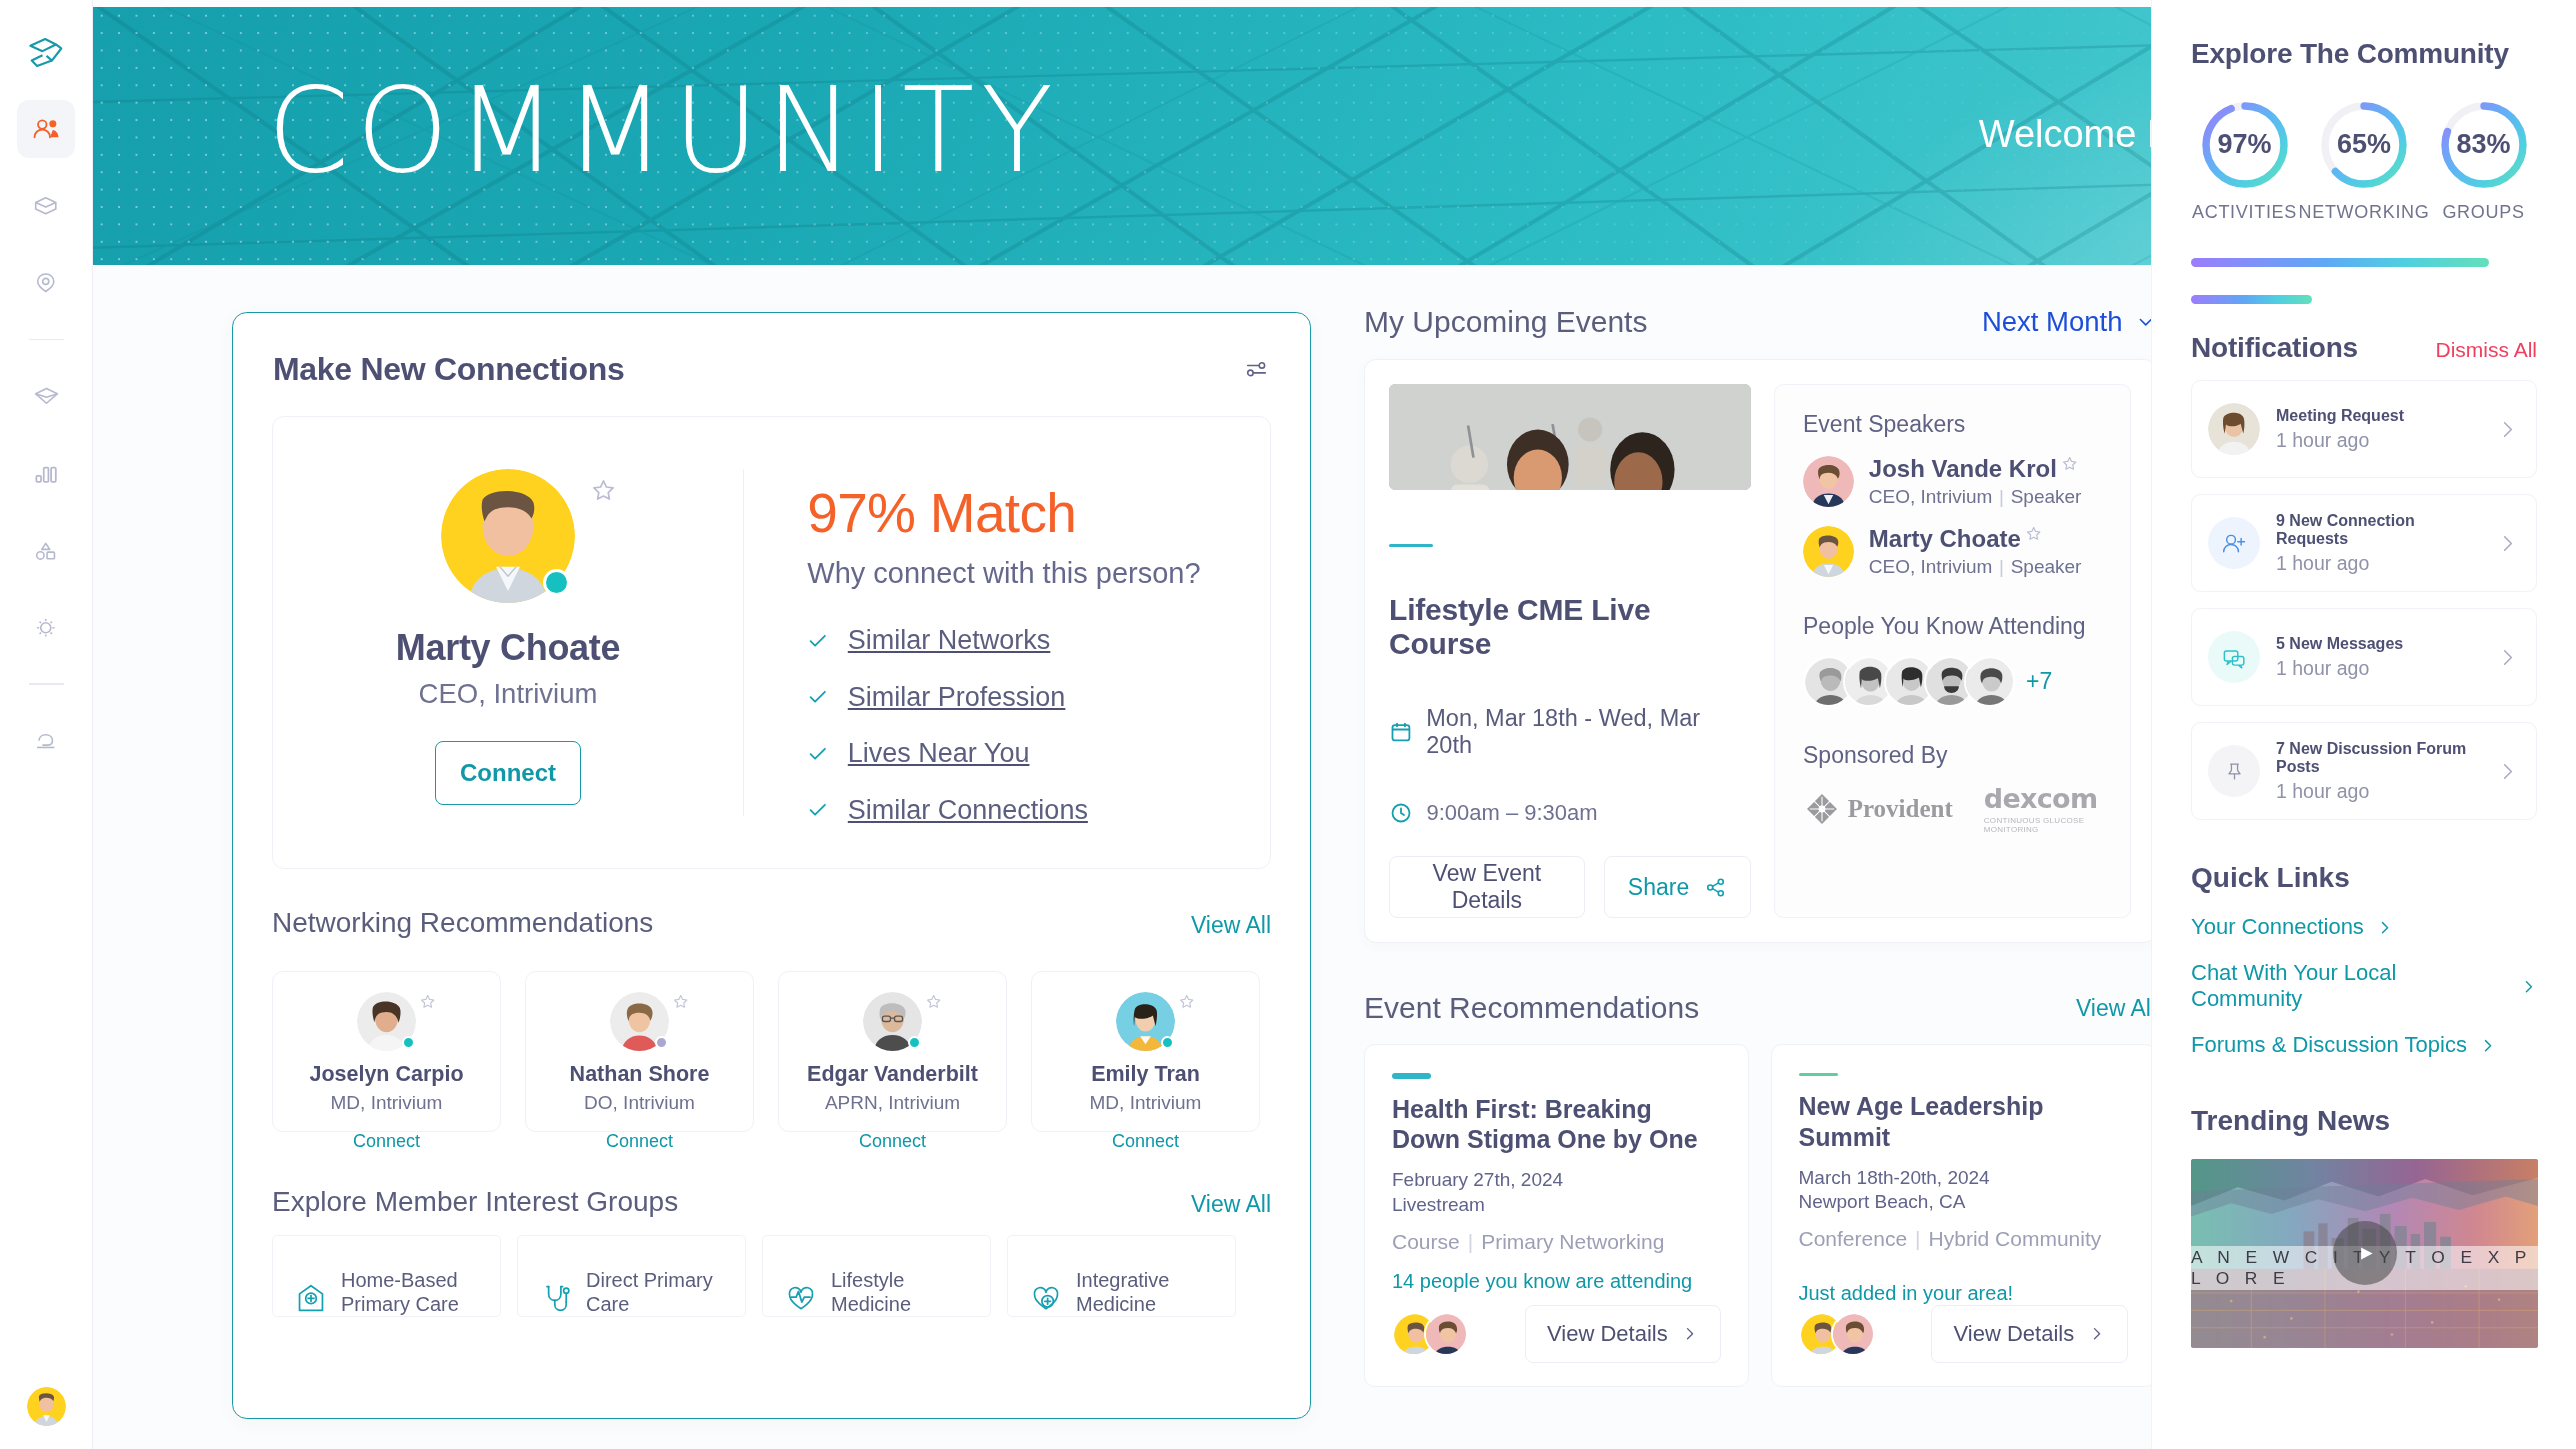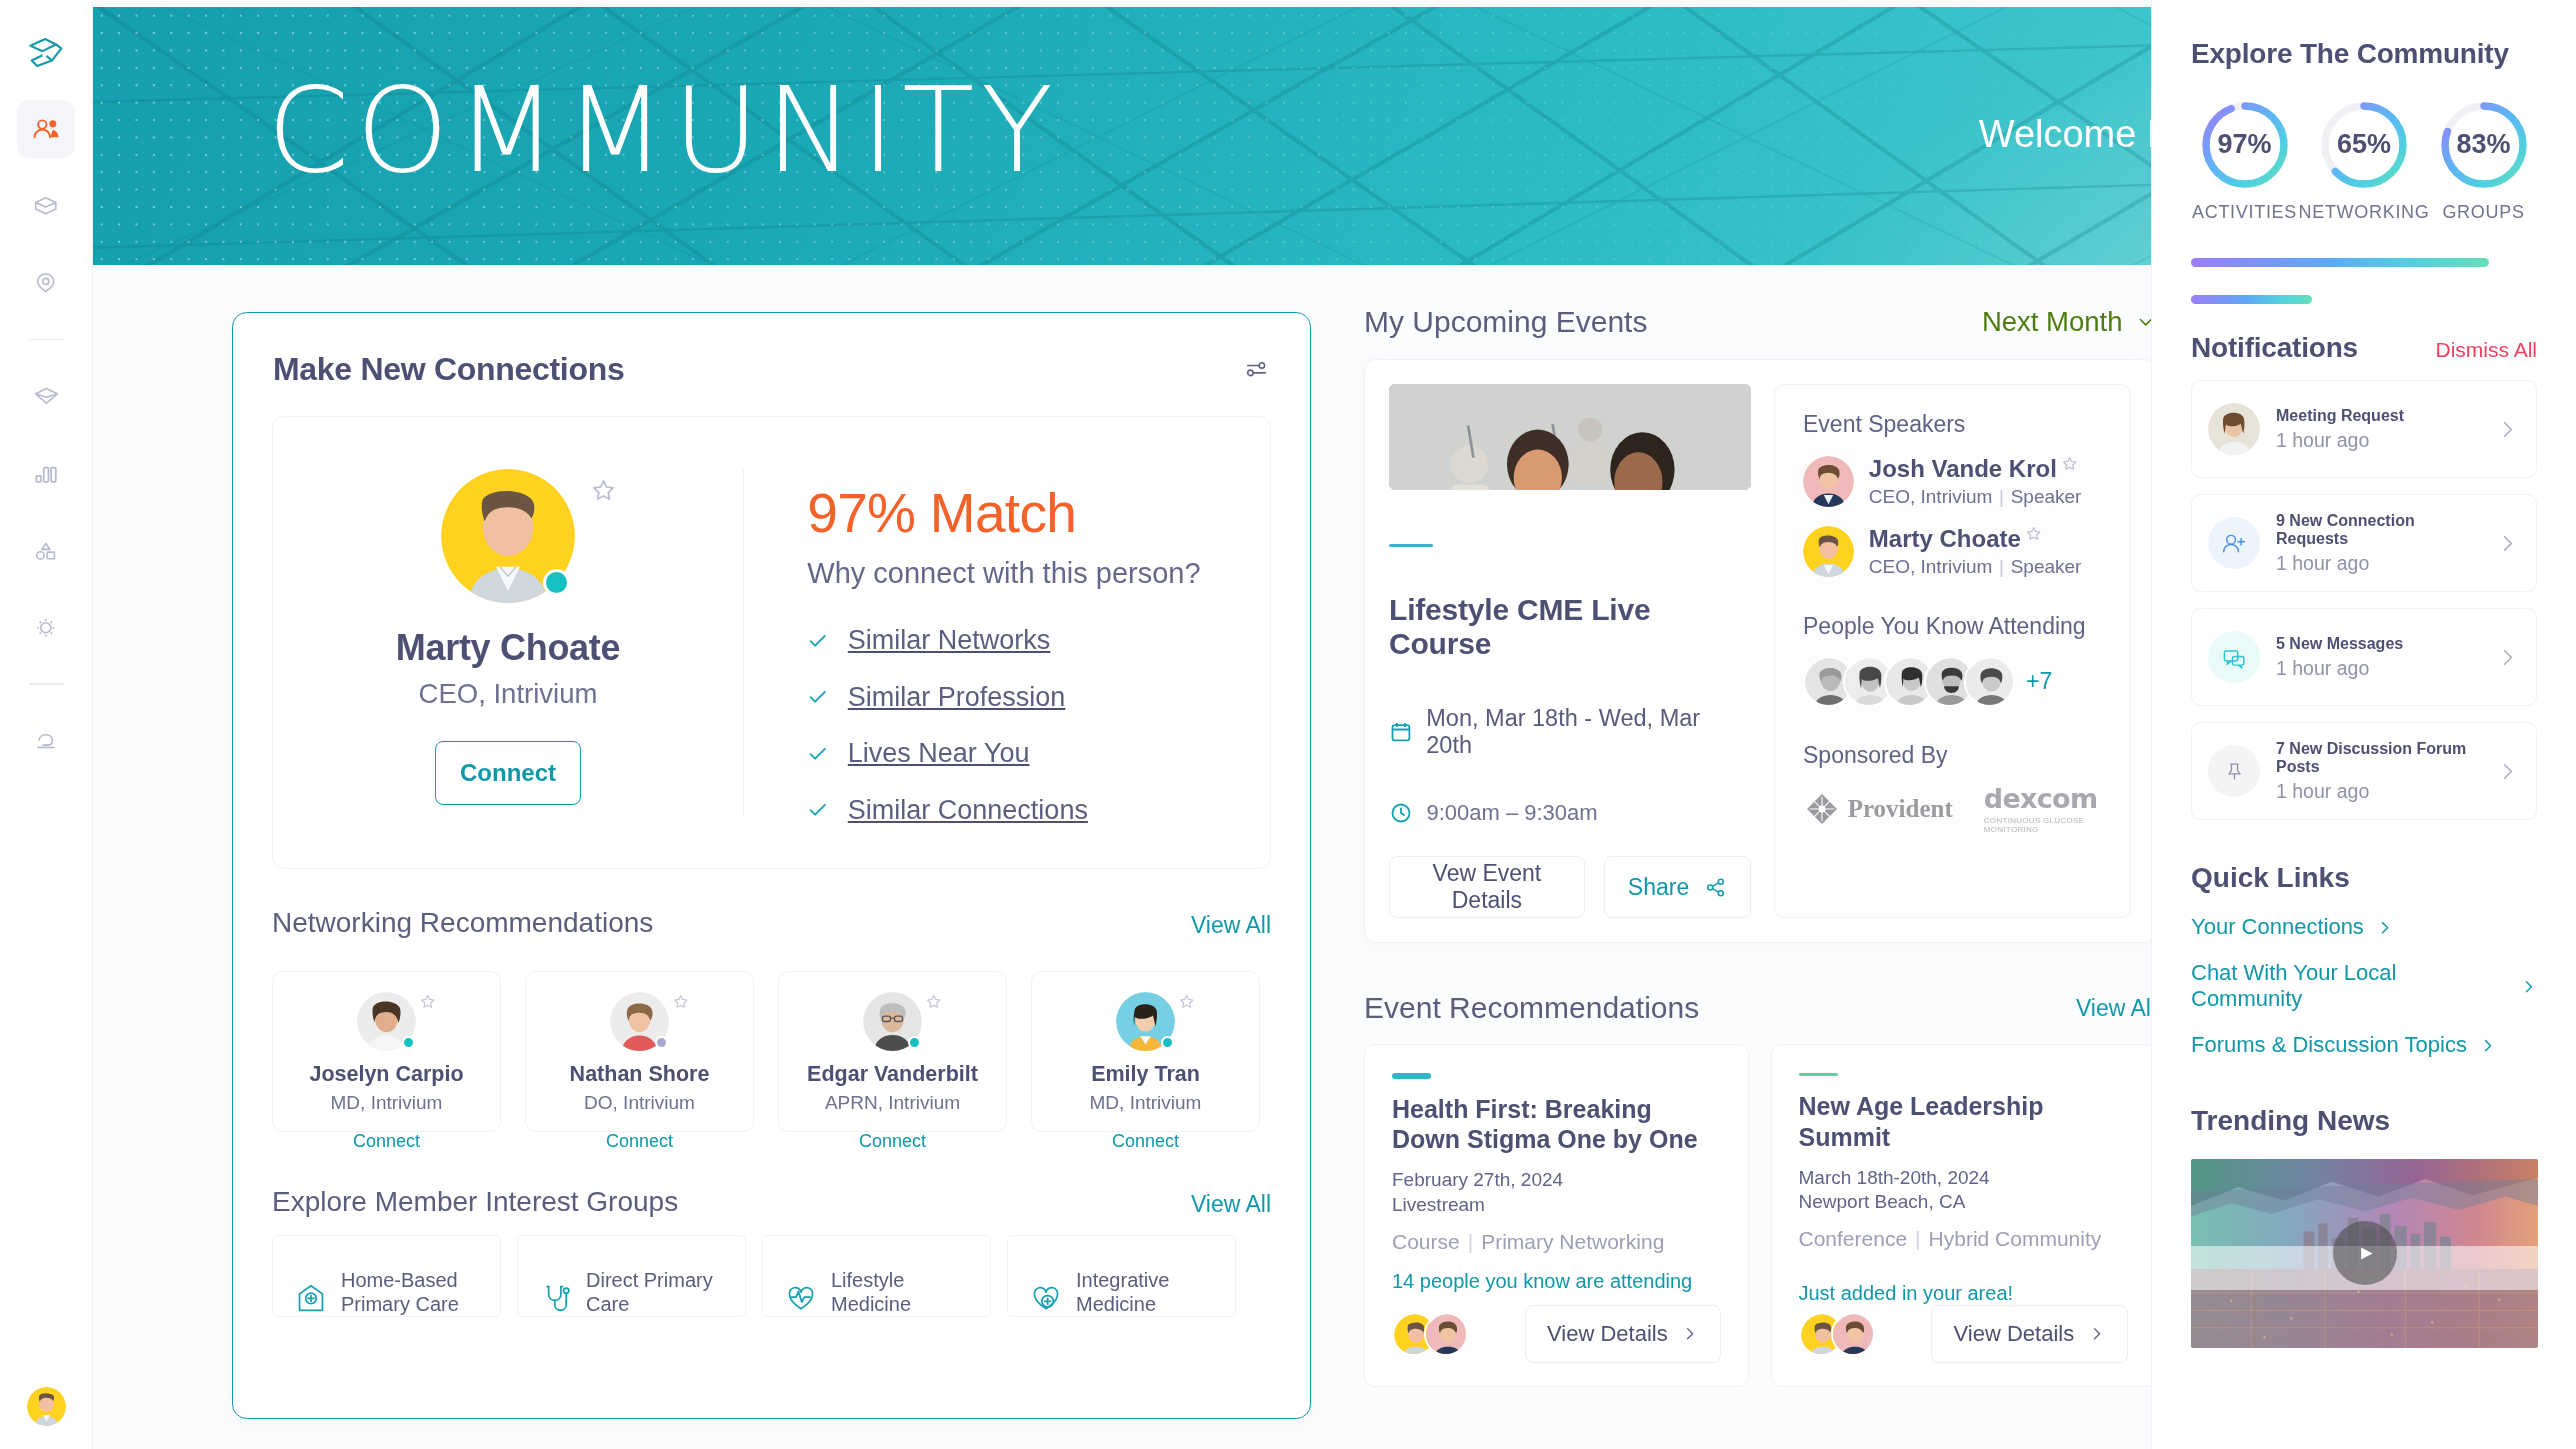--- a/index.html
+++ b/index.html
@@ -121,21 +121,21 @@
   .group {
     width: 229px; height: 82px; border: 1.3px solid #f1f2f7; border-radius: 5px; background: #fff;
     display: flex; align-items: flex-end; gap: 12px; padding-left: 20px;
   }
   .group-label { font-size: 20px; line-height: 1.18; font-weight: 300; color: #5a5d7c; }
 
   
   .rcol { position: absolute; left: 1271px; top: 0; width: 792px; }
   .rhead { display: flex; align-items: center; justify-content: space-between; margin-top: 40px; }
   .rhead-title { font-size: 30px; font-weight: 300; color: #5a5d7c; }
-  .next-month { display: flex; align-items: center; gap: 12px; font-size: 27.5px; font-weight: 300; color: #4d7c0f; }
+  .next-month { display: flex; align-items: center; gap: 12px; font-size: 27.5px; font-weight: 300; color: #1d4ed8; }
 
   .event-card {
     margin-top: 20px; width: 792px; height: 584px;
     border: 1.3px solid #f0f1f6; border-radius: 12px; background: #fff;
     display: flex; padding: 24px; gap: 23px;
     box-shadow: 0 2.7px 12px rgba(80,95,140,.03);
   }
   .ev-left { width: 362px; display: flex; flex-direction: column; gap: 30px; }
   .ev-img { width: 362px; height: 276px; border-radius: 6.7px; overflow: hidden; position: relative; background: #b9c0c6; }
   .ev-accent { width: 44px; height: 6px; background: #2eb6c8; border-radius: 3.4px; margin-top: 24px; }
@@ -1105,20 +1105,21 @@
             <circle cx="150" cy="238" r="2"></circle>
             <circle cx="250" cy="198" r="2"></circle>
           <circle cx="360" cy="244" r="2"></circle>
             <circle cx="460" cy="210" r="2"></circle>
             <circle cx="110" cy="266" r="2"></circle>
           <circle cx="300" cy="262" r="2"></circle>
             <circle cx="410" cy="190" r="2"></circle>
         </g>
       </svg>
       <div class="tn-band"></div>
+      <div class="tn-text">A  N E W   C I T Y   T O   E X P L O R E</div>
       <div class="tn-play">
         <svg width="27" height="27" viewBox="0 0 40 40">
             <path d="M15 11l17 9-17 9z" fill="#ffffff"></path>
           </svg>
       </div>
     </div>
   </aside>
 
 </div>
 

